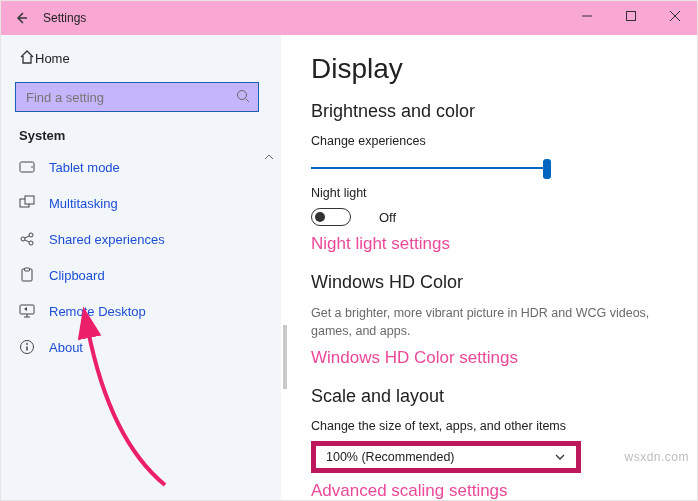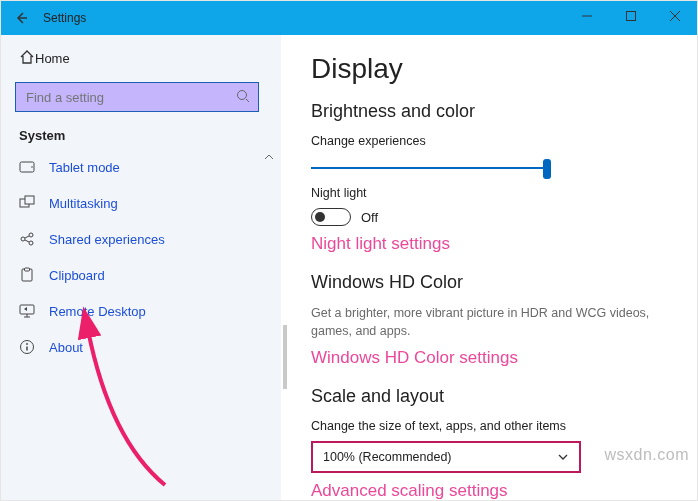--- a/index.html
+++ b/index.html
@@ -6,21 +6,21 @@
   html, body { margin: 0; padding: 0; }
   body {
     width: 698px; height: 501px;
     font-family: "Segoe UI", Arial, sans-serif;
     font-size: 13px; color: #222; background: #fff;
     overflow: hidden; position: relative;
   }
   .window { width: 698px; height: 501px; display: flex; flex-direction: column; border: 1px solid #e5e5e5; }
   .titlebar {
     height: 34px; display: flex; align-items: center;
-    background: #0ea5e9; position: relative;
+    background: #f9a8d4; position: relative;
   }
   .tb-back { width: 40px; height: 34px; display:flex; align-items:center; justify-content:center; }
   .tb-title { padding-left: 2px; font-size: 12px; }
   .tb-ctrls { position: absolute; right: 0; top: 0; display: flex; }
   .tb-btn { width: 44px; height: 30px; display:flex; align-items:center; justify-content:center; }
   .tb-btn svg, .tb-back svg { display:block; }
   .body { flex: 1; display: flex; min-height: 0; }
   .left {
     width: 280px; background: #f2f6fb; display:flex; flex-direction:column;
     padding: 8px 0 0 0; position: relative;
@@ -57,32 +57,32 @@
   .h1 { font-size:28px; font-weight:400; margin: 6px 0 16px 0; }
   .h2 { font-size:18px; font-weight:400; margin: 8px 0 12px 0; }
   .lblsm { font-size:12.5px; color:#222; margin-bottom:8px; }
   .desc { font-size:12.5px; color:#6a6a6a; margin: 4px 0 8px 0; line-height:1.4; max-width: 340px;}
   .link { font-size:17px; color:#ec4899; margin: 4px 0 18px 0; cursor:default;}
   .slider {
     width: 240px; height: 24px; position:relative; margin-bottom: 6px;
   }
   .slider .track { position:absolute; top:11px; left:0; right:0; height:2px; background:#0067c0;}
   .slider .thumb { position:absolute; top:3px; right:0; width:8px; height:20px; background:#0067c0; border-radius:3px;}
-  .toggle-row { display:flex; align-items:center; gap:10px; margin: 1px 0 8px 0;}
+  .toggle-row { display:flex; align-items:center; gap:28px; margin: 1px 0 8px 0;}
   .toggle {
     width:40px; height:18px; border:1.5px solid #333; border-radius:10px; position:relative;
     background:#fff;
   }
   .toggle .knob { position:absolute; left:3px; top:3px; width:10px; height:10px; border-radius:50%; background:#333;}
   .combo {
-    width: 270px; height:32px; border:2px solid #be185d; display:flex; align-items:center;
+    width: 270px; height:32px; border:5px solid #be185d; display:flex; align-items:center;
     justify-content:space-between; padding:0 10px; font-size:12.5px; margin:6px 0 8px 0;
   }
   .watermark {
-    position:absolute; right:8px; bottom:36px; font-size:16px; color:#bdbdbd;
+    position:absolute; right:8px; bottom:36px; font-size:12px; color:#bdbdbd;
     letter-spacing:.5px;
   }
   
   .arrow { position:absolute; pointer-events:none; }
   svg { overflow: visible; }
 </style>
 </head>
 <body>
 
 <div class="window">

